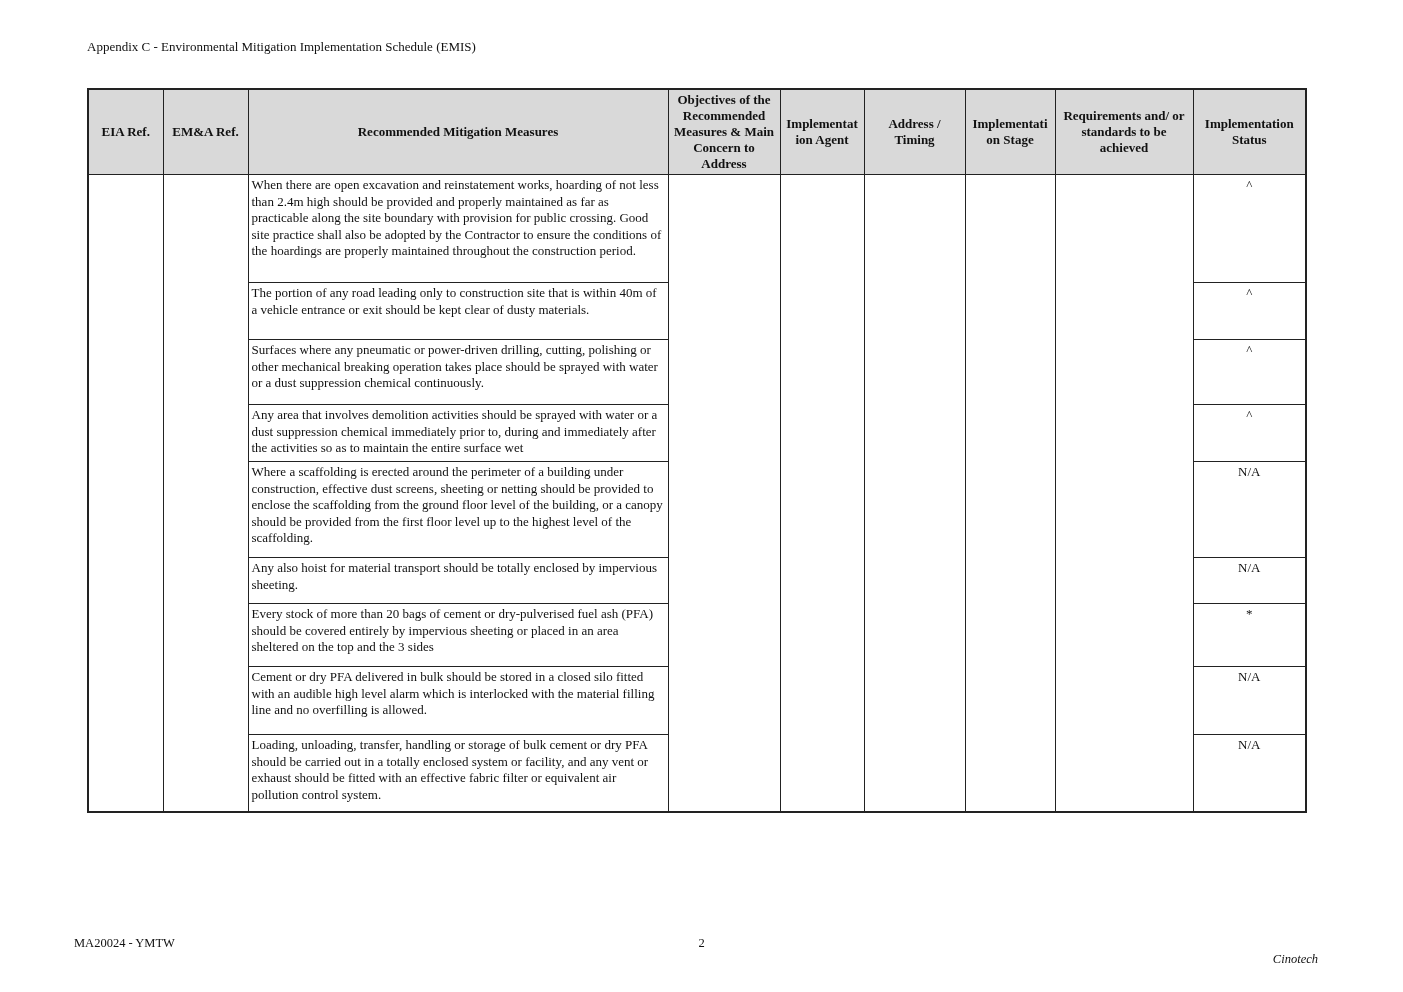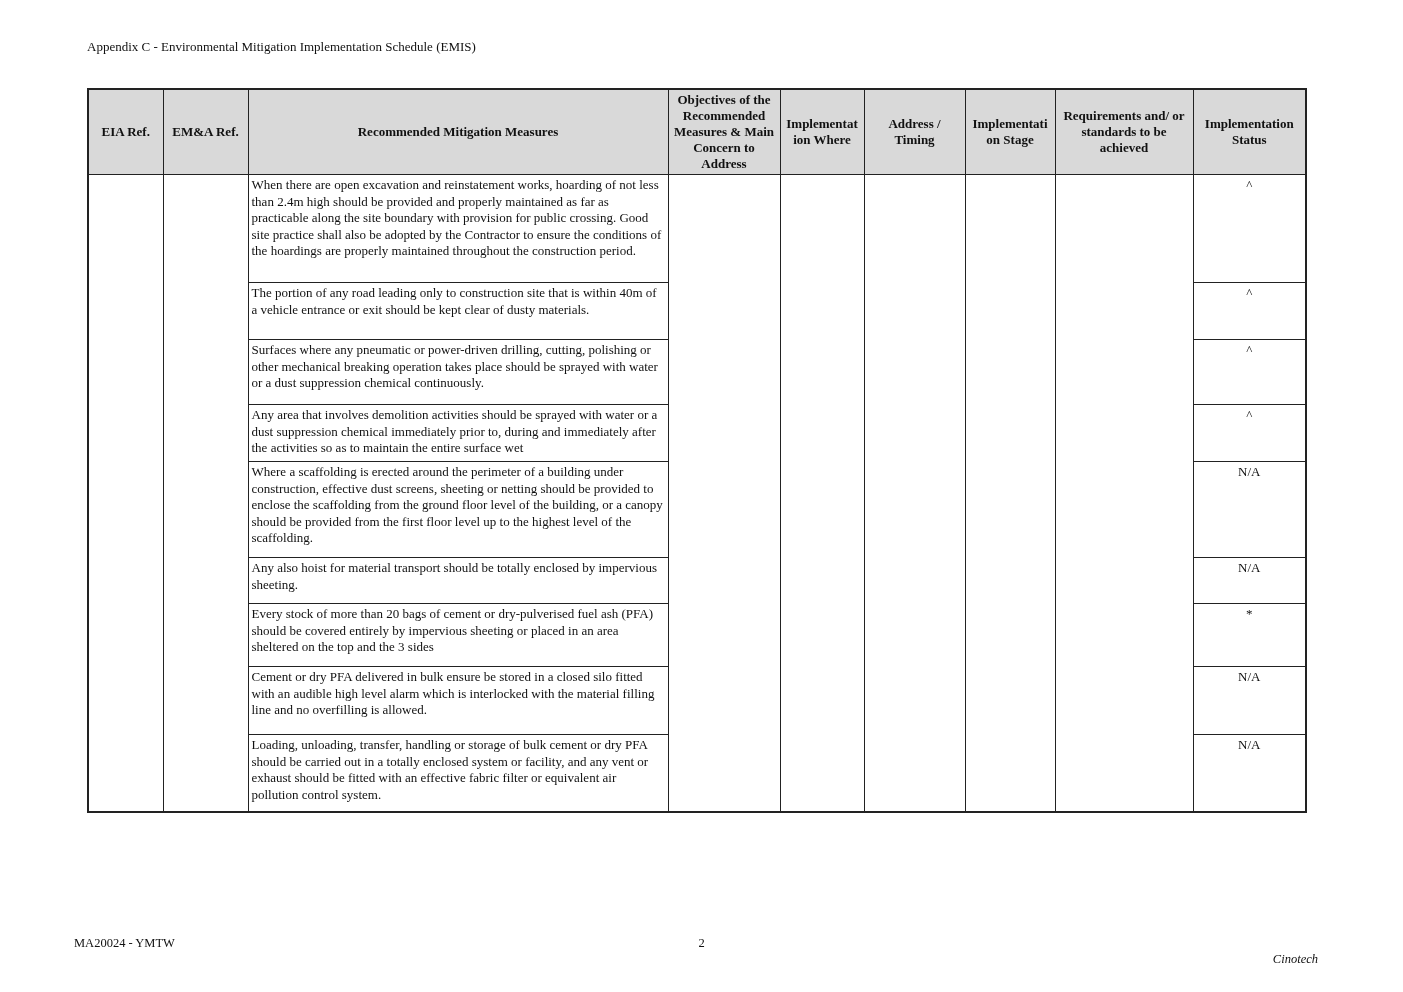--- a/index.html
+++ b/index.html
@@ -98,21 +98,21 @@
       <col style="width:90px">
       <col style="width:138px">
       <col style="width:113px">
     </colgroup>
     <thead>
       <tr class="header-row">
         <th>EIA Ref.</th>
         <th>EM&amp;A Ref.</th>
         <th>Recommended Mitigation Measures</th>
         <th>Objectives of the Recommended Measures &amp; Main Concern to Address</th>
-        <th>Implementation Where</th>
+        <th>Implementation Agent</th>
         <th>Address / Timing</th>
         <th>Implementation Stage</th>
         <th>Requirements and/ or standards to be achieved</th>
         <th>Implementation Status</th>
       </tr>
     </thead>
     <tbody>
       <tr class="body-r0">
         <td class="empty-cell" rowspan="9"></td>
         <td class="empty-cell" rowspan="9"></td>
@@ -142,21 +142,21 @@
       </tr>
       <tr class="body-r5">
         <td class="measure-cell">Any also hoist for material transport should be totally enclosed by impervious sheeting.</td>
         <td class="status-cell">N/A</td>
       </tr>
       <tr class="body-r6">
         <td class="measure-cell">Every stock of more than 20 bags of cement or dry-pulverised fuel ash (PFA) should be covered entirely by impervious sheeting or placed in an area sheltered on the top and the 3 sides</td>
         <td class="status-cell">*</td>
       </tr>
       <tr class="body-r7">
-        <td class="measure-cell">Cement or dry PFA delivered in bulk ensure be stored in a closed silo fitted with an audible high level alarm which is interlocked with the material filling line and no overfilling is allowed.</td>
+        <td class="measure-cell">Cement or dry PFA delivered in bulk should be stored in a closed silo fitted with an audible high level alarm which is interlocked with the material filling line and no overfilling is allowed.</td>
         <td class="status-cell">N/A</td>
       </tr>
       <tr class="body-r8">
         <td class="measure-cell">Loading, unloading, transfer, handling or storage of bulk cement or dry PFA should be carried out in a totally enclosed system or facility, and any vent or exhaust should be fitted with an effective fabric filter or equivalent air pollution control system.</td>
         <td class="status-cell">N/A</td>
       </tr>
     </tbody>
   </table>
 
   <div class="footer">

